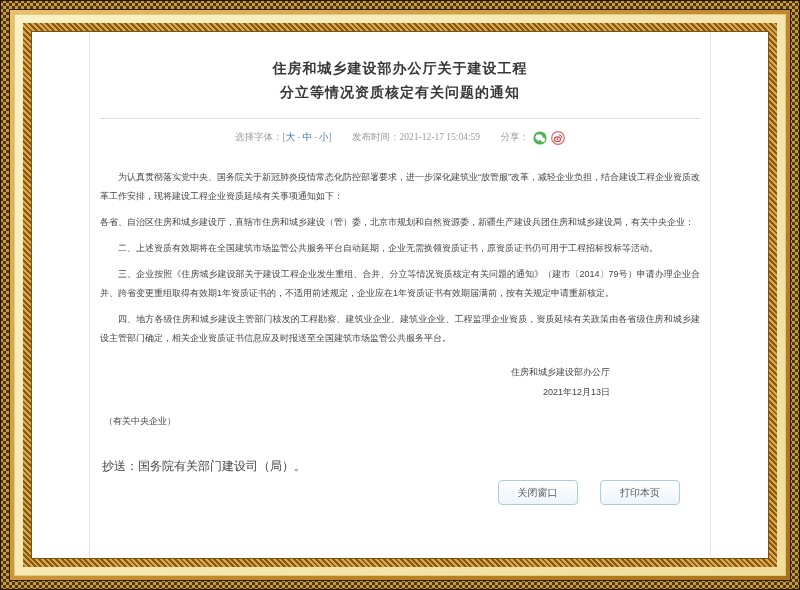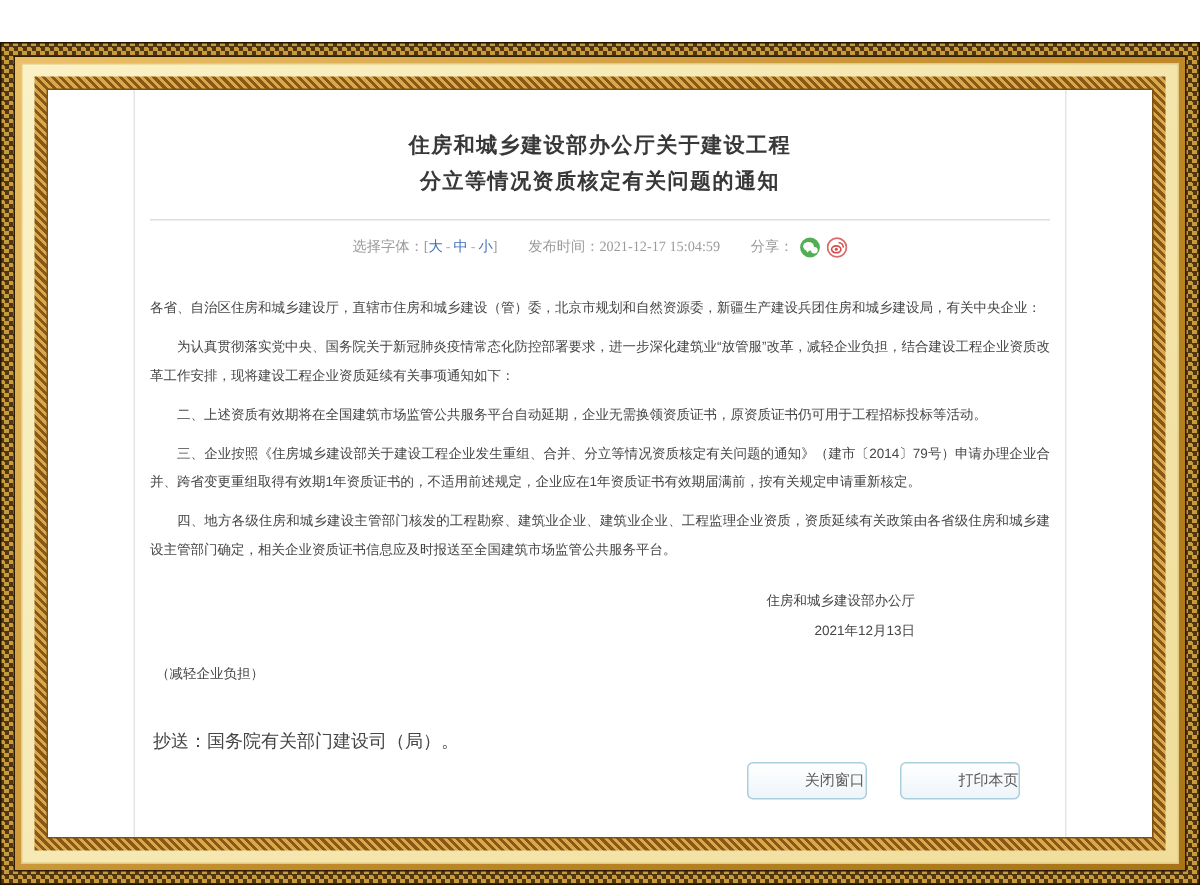--- a/index.html
+++ b/index.html
@@ -1,21 +1,21 @@
 <!DOCTYPE html>
 <html><head>
 <meta charset="utf-8">
 <style>
   html, body { margin:0; padding:0; overflow:hidden; }
   body {
     width:800px; height:590px; background:#ffffff;
     font-family:"Liberation Sans","DejaVu Sans",sans-serif;
   }
   .stage { position:relative; width:800px; height:590px; }
-  .fl { position:absolute;margin-top:28px; }
+  .fl { position:absolute; }
   
   .fr1 { inset:0;
     background:repeating-conic-gradient(#c79a3b 0% 25%, #503711 0% 50%) 0 0/6px 6px;
     box-shadow:inset 0 0 0 1px #241503; }
   .fr2 { inset:9px;  background:#2e1d05; }
   .fr3 { inset:10px; background:linear-gradient(135deg,#ecc069 0%,#c18a2a 55%,#a87417 100%); }
   .fr4 { inset:14px; background:linear-gradient(135deg,#faf1c6,#f0dd9a);
          box-shadow:inset 0 0 0 1px #e0cb82; }
   .fr5 { inset:23px; background:repeating-linear-gradient(45deg,#8a5716 0 2px,#d8a94b 2px 4px); }
   .fr6 { inset:31px; background:#7a5214; }
@@ -44,21 +44,21 @@
 
   .sig-block { margin:14px 90px 0 auto; width:180px; text-align:right;
     font-size:9px; color:#454545; line-height:20px; }
   .footnote { margin-top:10px; font-size:9px; color:#454545; padding-left:4px; line-height:19px; }
   .cc-line  { margin-top:26px; font-size:12px; color:#454545; padding-left:2px; line-height:19px; }
 
   .actions-row { margin-top:4px; text-align:right; padding-right:20px; }
   .btn { display:inline-block; min-width:80px; height:25px; line-height:23px;
     box-sizing:border-box; border:1px solid #a9cede; border-radius:4px;
     background:linear-gradient(#ffffff,#edf5f9); color:#5a5a5a;
-    font-size:10px; margin-left:18px; cursor:pointer; }
+    font-size:10px; text-align:center; margin-left:18px; cursor:pointer; }
 </style>
 </head>
 <body>
 
 <div class="stage">
   <div class="fl fr1"></div>
   <div class="fl fr2"></div>
   <div class="fl fr3"></div>
   <div class="fl fr4"></div>
   <div class="fl fr5"></div>
@@ -90,33 +90,33 @@
               </svg></span><span class="share-icon"><svg width="14" height="14" viewBox="0 0 14 14">
                 <circle cx="7" cy="7" r="6.3" fill="#ffffff" stroke="#dd6a6a" stroke-width="1.2"></circle>
                 <ellipse cx="6.5" cy="8.2" rx="3.1" ry="2.3" fill="none" stroke="#d44c4c" stroke-width="1.1"></ellipse>
                 <circle cx="6.5" cy="8.2" r="1" fill="#d44c4c"></circle>
                 <path d="M8.4 3.9 q2.5 0.3 2.8 2.8" fill="none" stroke="#d44c4c" stroke-width="1" stroke-linecap="round"></path>
               </svg></span>
         </span>
       </div>
 
       <div class="doc-body">
+          <p class="para indent">为认真贯彻落实党中央、国务院关于新冠肺炎疫情常态化防控部署要求，进一步深化建筑业“放管服”改革，减轻企业负担，结合建设工程企业资质改革工作安排，现将建设工程企业资质延续有关事项通知如下：</p>
           <p class="para">各省、自治区住房和城乡建设厅，直辖市住房和城乡建设（管）委，北京市规划和自然资源委，新疆生产建设兵团住房和城乡建设局，有关中央企业：</p>
-          <p class="para indent">为认真贯彻落实党中央、国务院关于新冠肺炎疫情常态化防控部署要求，进一步深化建筑业“放管服”改革，减轻企业负担，结合建设工程企业资质改革工作安排，现将建设工程企业资质延续有关事项通知如下：</p>
           <p class="para indent">二、上述资质有效期将在全国建筑市场监管公共服务平台自动延期，企业无需换领资质证书，原资质证书仍可用于工程招标投标等活动。</p>
           <p class="para indent">三、企业按照《住房城乡建设部关于建设工程企业发生重组、合并、分立等情况资质核定有关问题的通知》（建市〔2014〕79号）申请办理企业合并、跨省变更重组取得有效期1年资质证书的，不适用前述规定，企业应在1年资质证书有效期届满前，按有关规定申请重新核定。</p>
           <p class="para indent">四、地方各级住房和城乡建设主管部门核发的工程勘察、建筑业企业、建筑业企业、工程监理企业资质，资质延续有关政策由各省级住房和城乡建设主管部门确定，相关企业资质证书信息应及时报送至全国建筑市场监管公共服务平台。</p>
         </div>
 
       <div class="sig-block">
         <div>住房和城乡建设部办公厅</div>
         <div>2021年12月13日</div>
       </div>
 
-      <div class="footnote">（减轻企业负担）</div>
+      <div class="footnote">（有关中央企业）</div>
 
       <div class="cc-line">抄送：国务院有关部门建设司（局）。</div>
 
       <div class="actions-row">
         <a class="btn">关闭窗口</a>
         <a class="btn">打印本页</a>
       </div>
 
     </div>
   </div>

